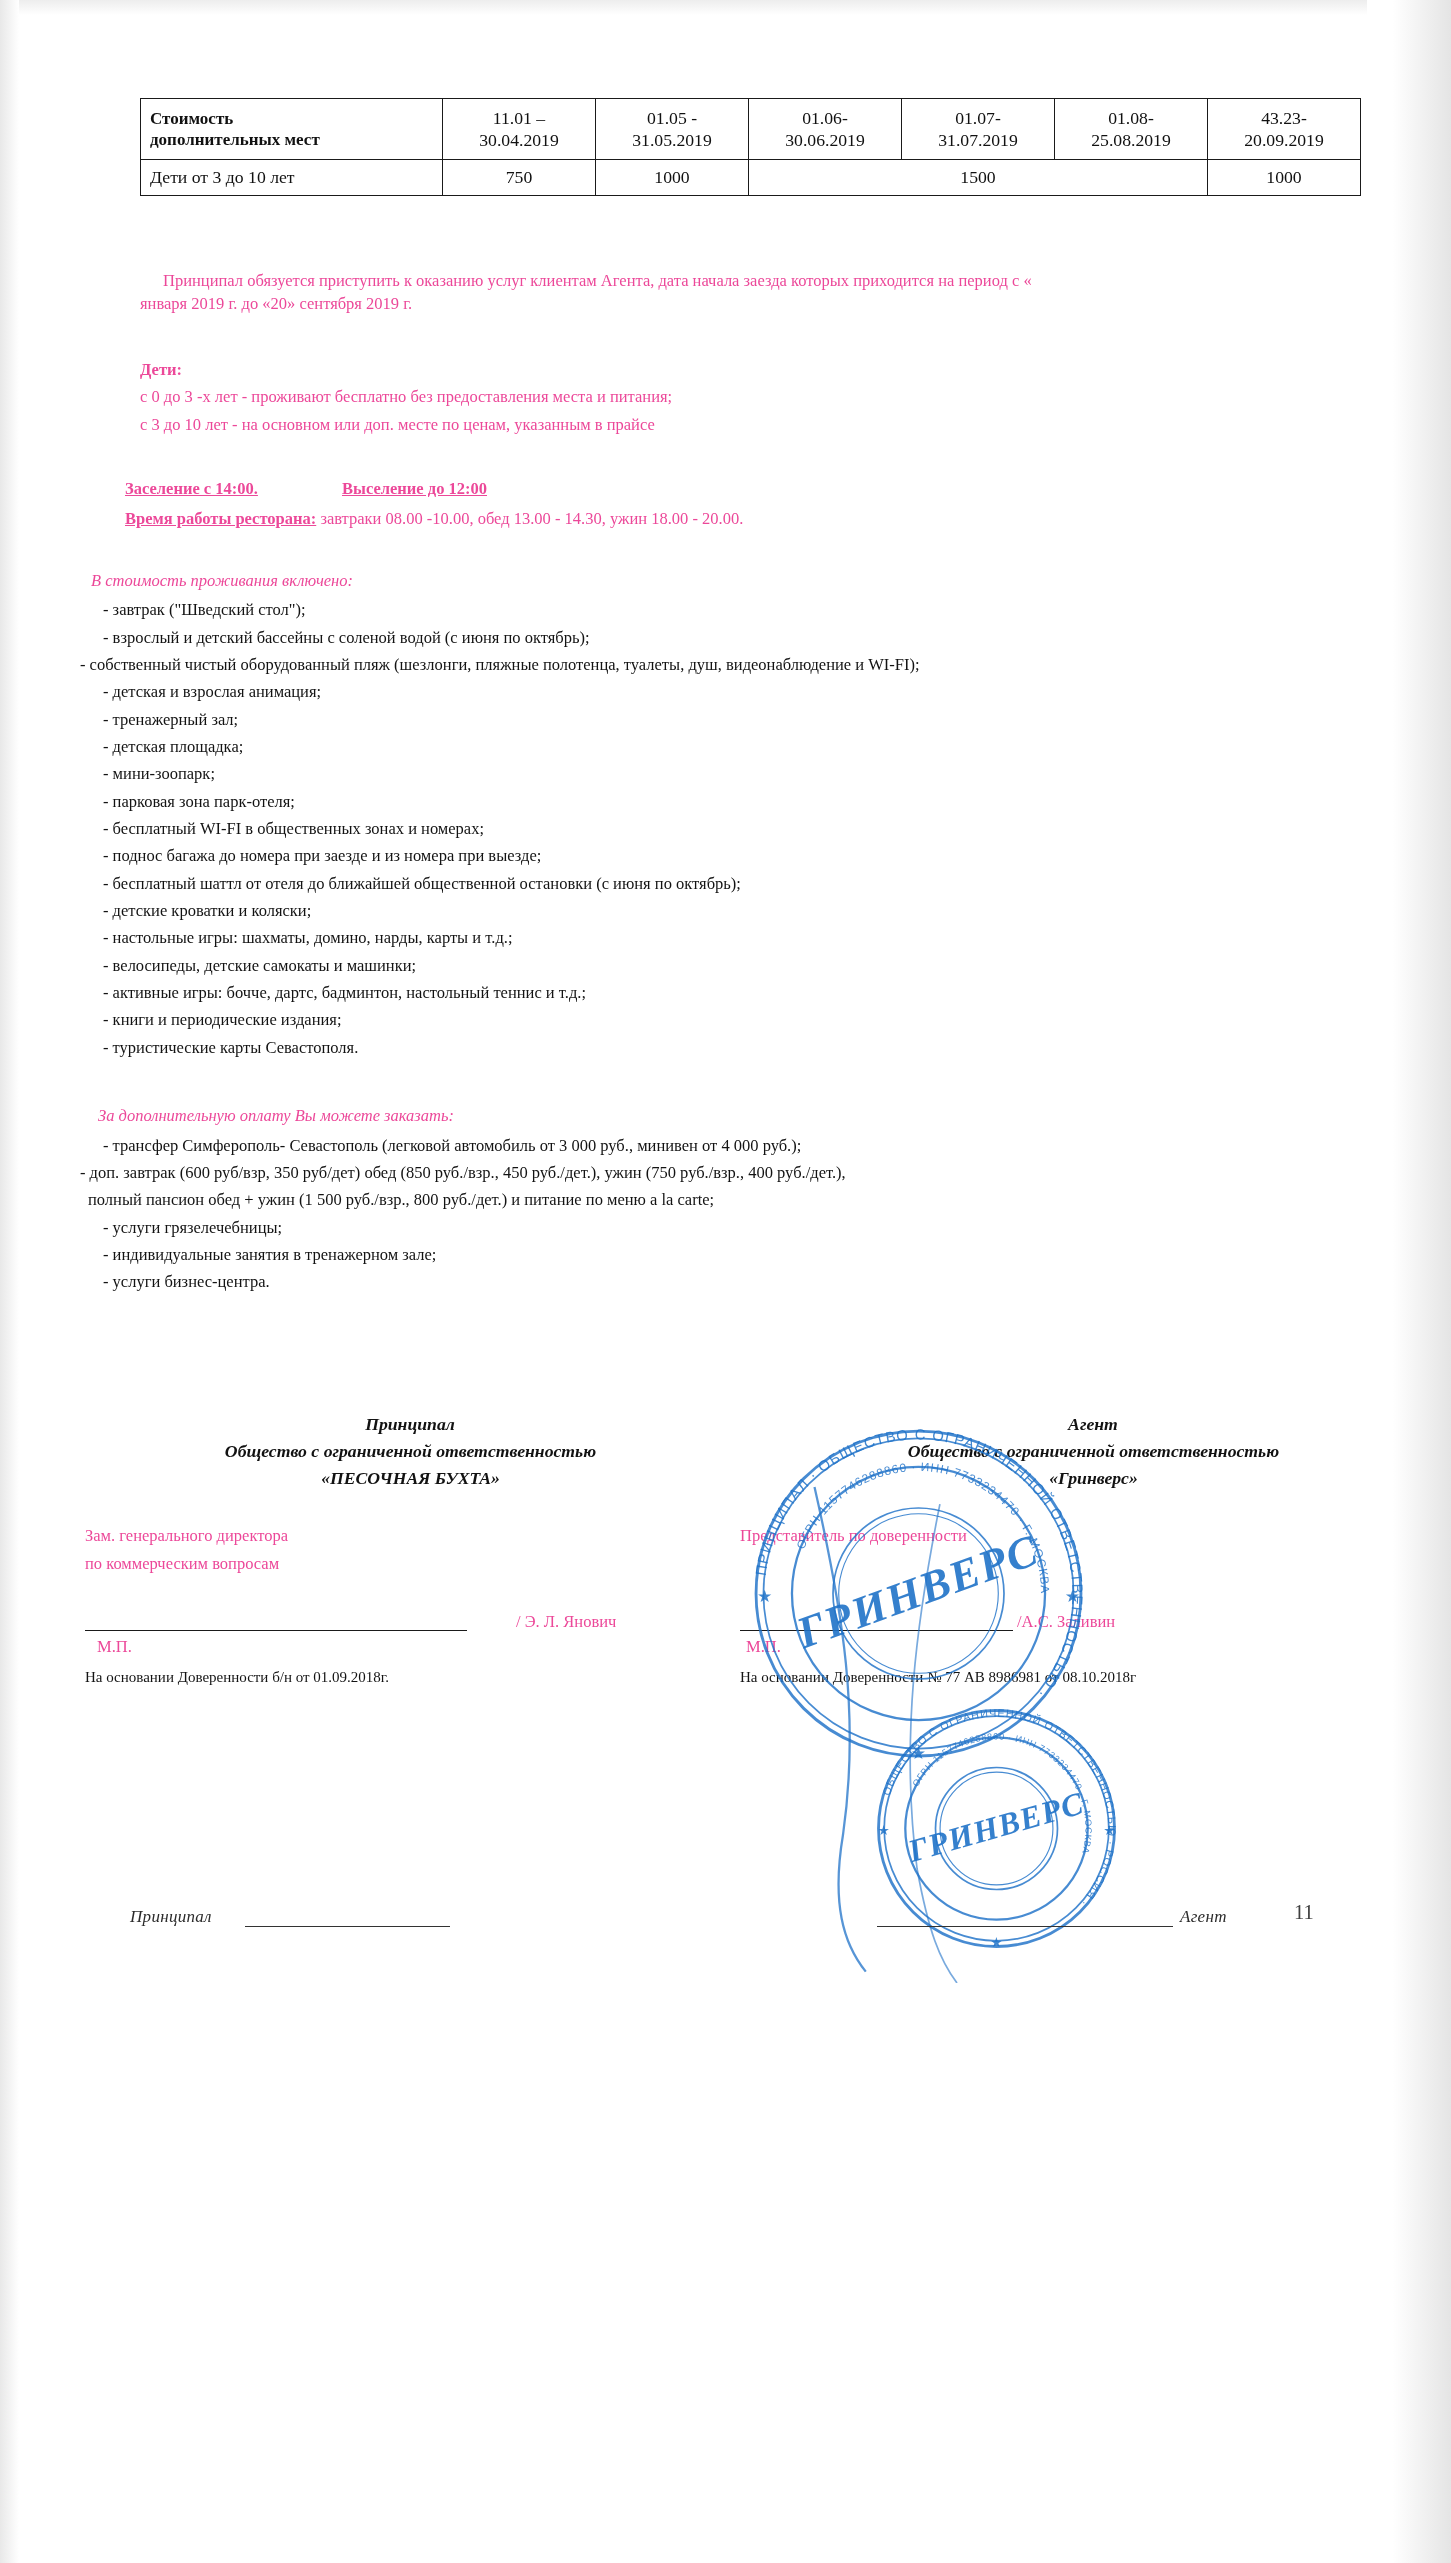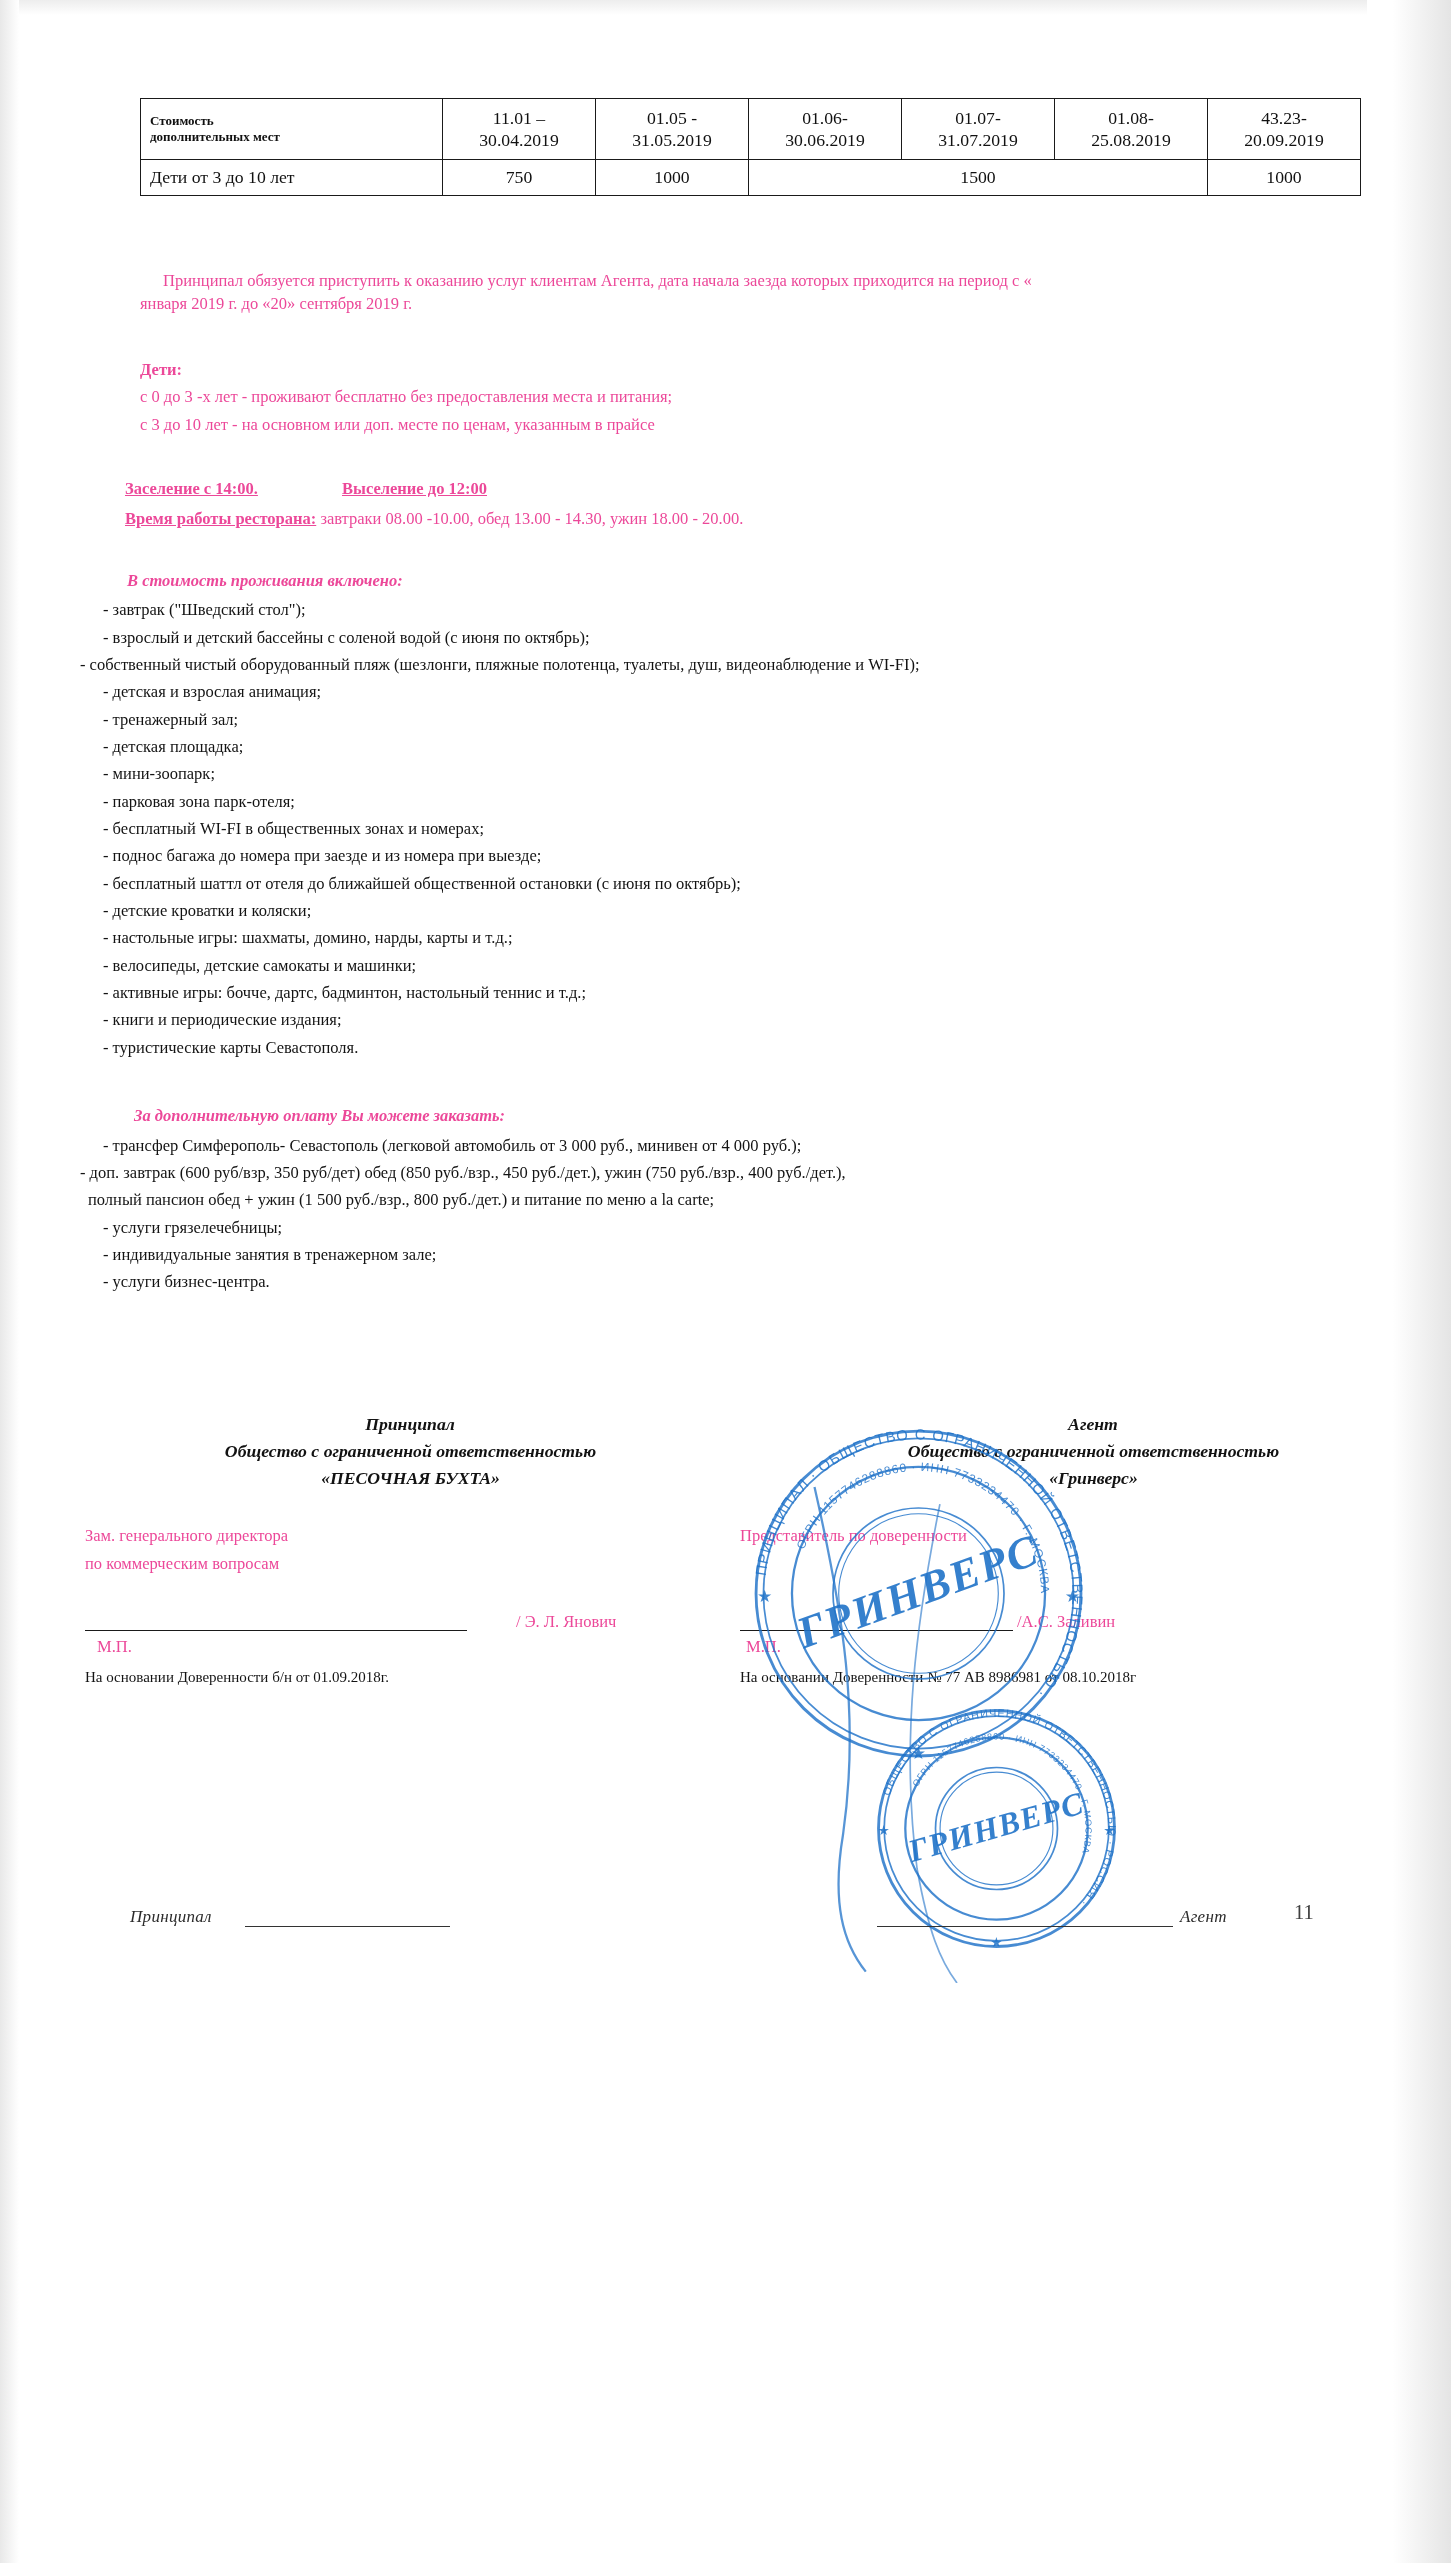--- a/index.html
+++ b/index.html
@@ -69,21 +69,21 @@
     text-align: left;
     padding-left: 9px;
     font-weight: bold;
     font-size: 19px;
   }
   .price-table tr.hdr td {
     font-size: 17.7px;
     height: 55px;
   }
   .price-table tr.hdr td.lbl {
-    font-size: 13px;
+    font-size: 17px;
   }
   .price-table tr.row td {
     height: 31px;
     font-size: 17.7px;
   }
   .price-table tr.row td.lbl {
     font-weight: normal;
     font-size: 17.7px;
   }
   .hdr-two {
@@ -94,21 +94,21 @@
   
   .p {
     position: absolute;
     font-family: "Liberation Serif", serif;
     font-size: 16.5px;
     line-height: 1.33;
     color: #ec4899;
     white-space: pre-wrap;
   }
   .b { font-weight: bold; }
-  .bi { font-weight: bold; font-style: italic; margin-left: 36px; }
+  .bi { font-weight: normal; font-style: italic; }
   .u { text-decoration: underline; }
 
   .li {
     position: absolute;
     font-size: 16.5px;
     line-height: 1.33;
     color: #131313;
     white-space: pre;
   }
 

